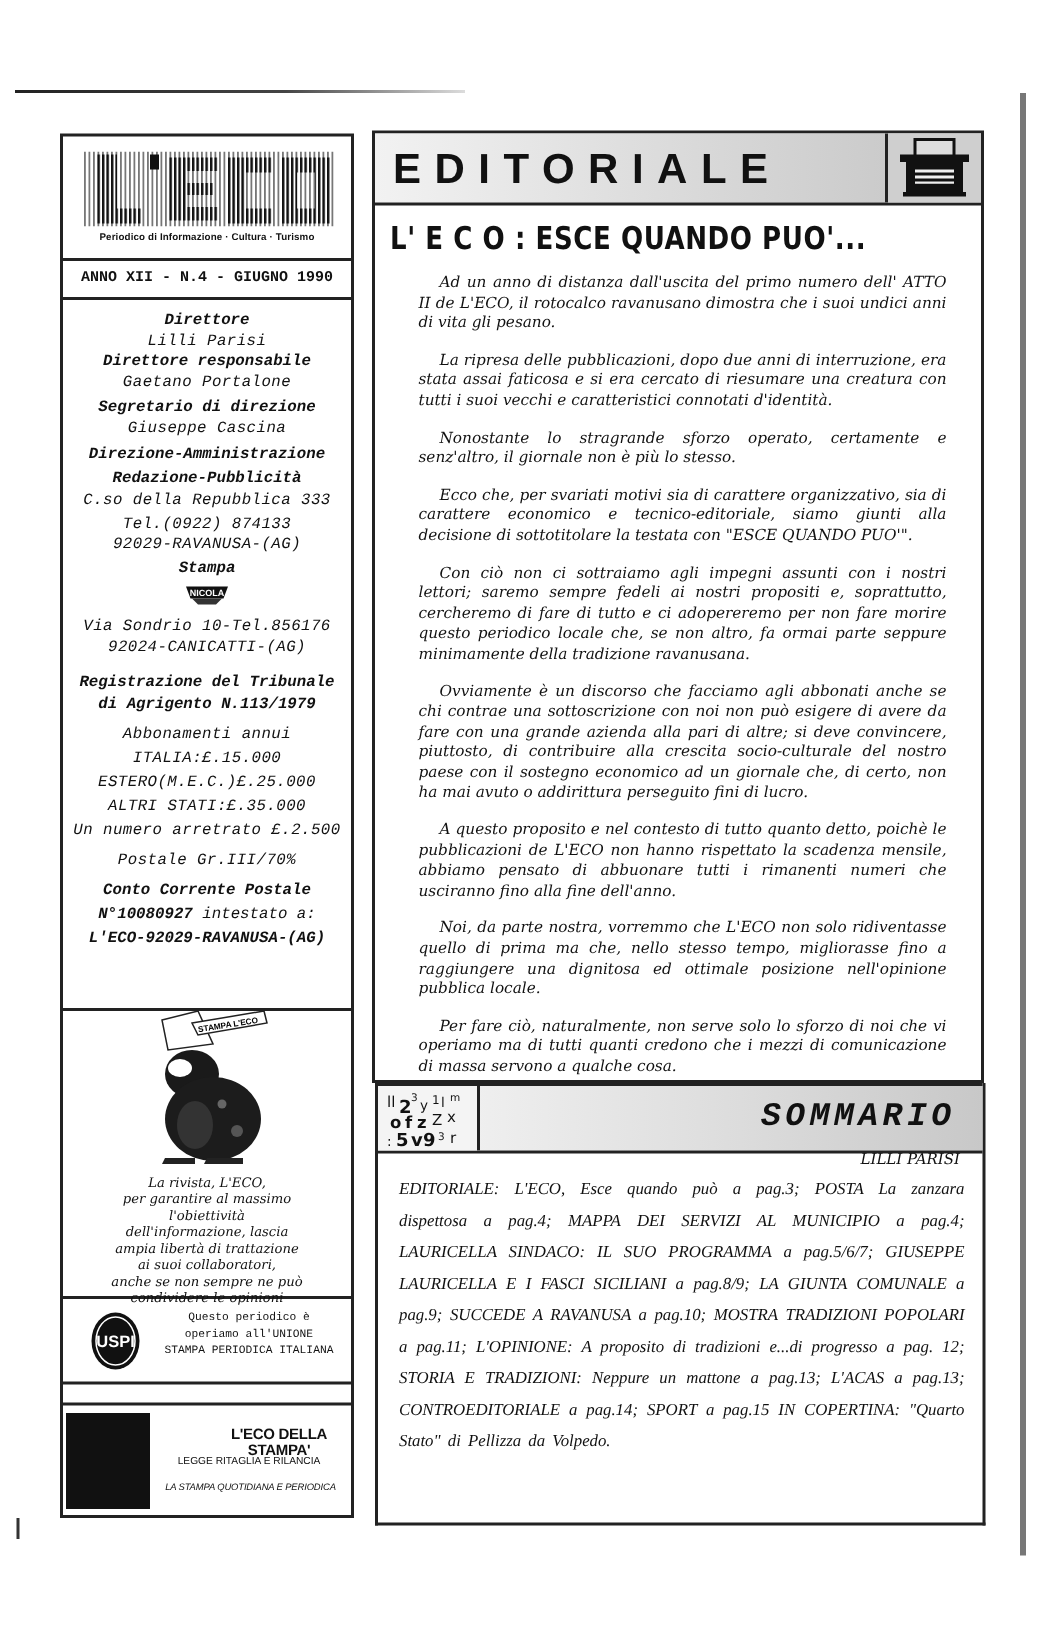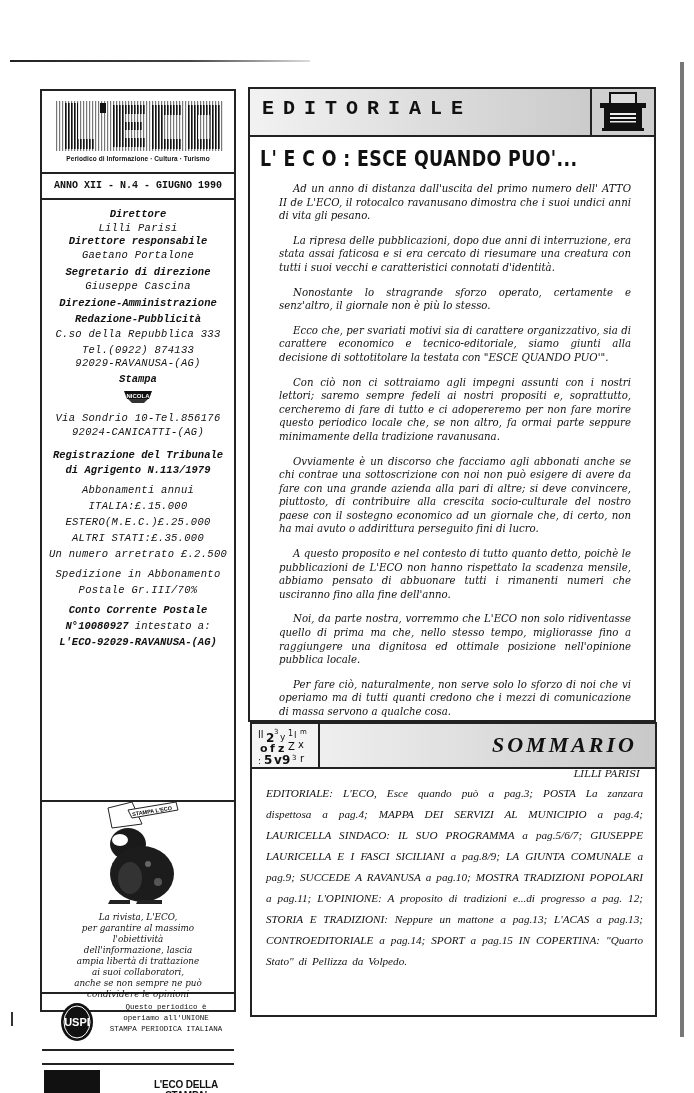--- a/index.html
+++ b/index.html
@@ -15,21 +15,21 @@
 
   
   .left-col { position: absolute; left: 40px; top: 89px; width: 196px; height: 923px;
     border: 2px solid #222; box-sizing: border-box; }
   .masthead { height: 81px; border-bottom: 2px solid #222; position: relative; }
   .logo { position: absolute; left: 14px; top: 10px; width: 168px; height: 50px; }
   .logo-sub { position: absolute; left: 0; right: 0; top: 64px; text-align: center;
     font-family: "Liberation Sans", sans-serif; font-size: 6.5px; font-weight: bold; letter-spacing: 0.1px; }
   .issue { height: 24px; border-bottom: 2px solid #222; text-align: center; line-height: 24px;
     font-size: 10px; font-weight: bold; }
-  .credits { text-align: center; padding-top: 8px; height: 602px; border-bottom: 2px solid #222; box-sizing: border-box; }
+  .credits { text-align: center; padding-top: 8px; height: 474px; border-bottom: 2px solid #222; box-sizing: border-box; }
   .credits .h { font-weight: bold; font-style: italic; font-size: 10.5px; line-height: 13.5px; }
   .credits .v { font-style: italic; font-size: 10.5px; line-height: 13.5px; letter-spacing: 0.3px; }
   .credits .gap { height: 4px; }
   .credits .gap2 { height: 9px; }
   .stampa-logo { display: inline-block; width: 32px; height: 16px; margin: 2px 0 3px; }
   .mascot { position: relative; height: 108px; }
   .mascot svg { position: absolute; left: 40px; top: 0; }
   .motto { text-align: center; font-family: "DejaVu Serif", serif; font-style: italic; font-size: 8.8px;
     line-height: 11px; height: 84px; border-bottom: 2px solid #222; box-sizing: border-box; padding-top: 2px; }
   .uspi { height: 55px; border-bottom: 2px solid #222; position: relative; }
@@ -43,39 +43,39 @@
   .eco-stampa .t2 { position: absolute; left: 58px; right: 2px; top: 34px; text-align: center;
     font-family: "Liberation Sans", sans-serif; font-size: 6.8px; }
   .eco-stampa .t3 { position: absolute; left: 58px; right: 0; top: 51px; text-align: center;
     font-family: "Liberation Sans", sans-serif; font-style: italic; font-size: 6.3px; letter-spacing: -0.1px; }
 
   
   .edit-box { position: absolute; left: 248px; top: 87px; width: 408px; height: 635px;
     border: 2px solid #222; box-sizing: border-box; }
   .edit-head { height: 46px; border-bottom: 2px solid #222; position: relative;
     background: linear-gradient(90deg, #f2f2f2, #d8d8d8 55%, #c4c4c4); }
-  .edit-head .label { position: absolute; left: 12px; top: 8px; font-family: Liberation Mono, monospace;
-    font-weight: bold; font-size: 20px; letter-spacing: 9px; }
+  .edit-head .label { position: absolute; left: 12px; top: 8px; font-family: Liberation Sans, sans-serif;
+    font-weight: bold; font-size: 28px; letter-spacing: 9px; }
   .typewriter { position: absolute; right: 0; top: 0; width: 62px; height: 46px; border-left: 2px solid #222;
     background: #cfcfcf; }
   .edit-title { font-family: "DejaVu Sans Condensed", "DejaVu Sans", sans-serif; font-weight: bold;
     font-size: 21px; margin: 10px 0 0 10px; letter-spacing: 0.4px; transform: scaleX(0.92); transform-origin: left; white-space: nowrap; }
   .edit-body { margin: 8px 12px 0 18px; font-family: "DejaVu Serif", serif; font-style: italic;
     font-size: 10.2px; line-height: 13.6px; }
   .edit-body p { margin: 11px; text-indent: 14px; text-align: justify; }
   .edit-body p:first-child { text-indent: 14px; }
   .signature { text-align: right; margin: 6px 14px 0 0; font-family: "DejaVu Serif", serif;
     font-style: italic; font-size: 10px; }
 
   .som-box { position: absolute; left: 250px; top: 722px; width: 407px; height: 295px;
     border: 2px solid #222; border-top: 0; box-sizing: border-box; }
   .som-head { height: 43px; border-bottom: 2px solid #222; border-top: 2px solid #222; position: relative;
     background: linear-gradient(90deg, #f6f6f6, #dcdcdc 60%, #c8c8c8); }
   .som-numbers { position: absolute; left: 0; top: 0; width: 66px; height: 43px; border-right: 2px solid #222; background: #f4f4f4; }
-  .som-head .label { position: absolute; right: 18px; top: 8px; font-family: Liberation Serif, serif;
+  .som-head .label { position: absolute; right: 18px; top: 8px; font-family: Liberation Mono, monospace;
     font-weight: bold; font-style: italic; font-size: 22px; letter-spacing: 3px; }
   .som-body { margin: 14px 12px 0 14px; font-family: Liberation Serif, serif; font-style: italic;
     font-size: 11.2px; line-height: 21px; text-align: justify; word-spacing: 2px; }
 </style>
 </head>
 <body>
 
 <div class="top-rule"></div>
 <div class="right-edge"></div>
 <div class="left-tick"></div>
@@ -127,21 +127,20 @@
     <div class="gap2"></div>
     <div class="h" style="line-height:15px">Registrazione del Tribunale</div>
     <div class="h" style="line-height:15px">di Agrigento N.113/1979</div>
     <div class="gap"></div>
     <div class="v" style="line-height:16px">Abbonamenti annui</div>
     <div class="v" style="line-height:16px">ITALIA:£.15.000</div>
     <div class="v" style="line-height:16px">ESTERO(M.E.C.)£.25.000</div>
     <div class="v" style="line-height:16px">ALTRI STATI:£.35.000</div>
     <div class="v" style="line-height:16px">Un numero arretrato £.2.500</div>
     <div class="gap"></div>
-    <div class="v" style="line-height:16px">Spedizione in Abbonamento</div>
     <div class="v" style="line-height:16px">Postale Gr.III/70%</div>
     <div class="gap"></div>
     <div class="h" style="line-height:16px">Conto Corrente Postale</div>
     <div style="font-size:10.5px;line-height:16px;font-style:italic">
       <b>N°10080927</b><span> intestato a:</span>
     </div>
     <div class="h" style="line-height:16px">L'ECO-92029-RAVANUSA-(AG)</div>
   </div>
 
   <div class="mascot">

